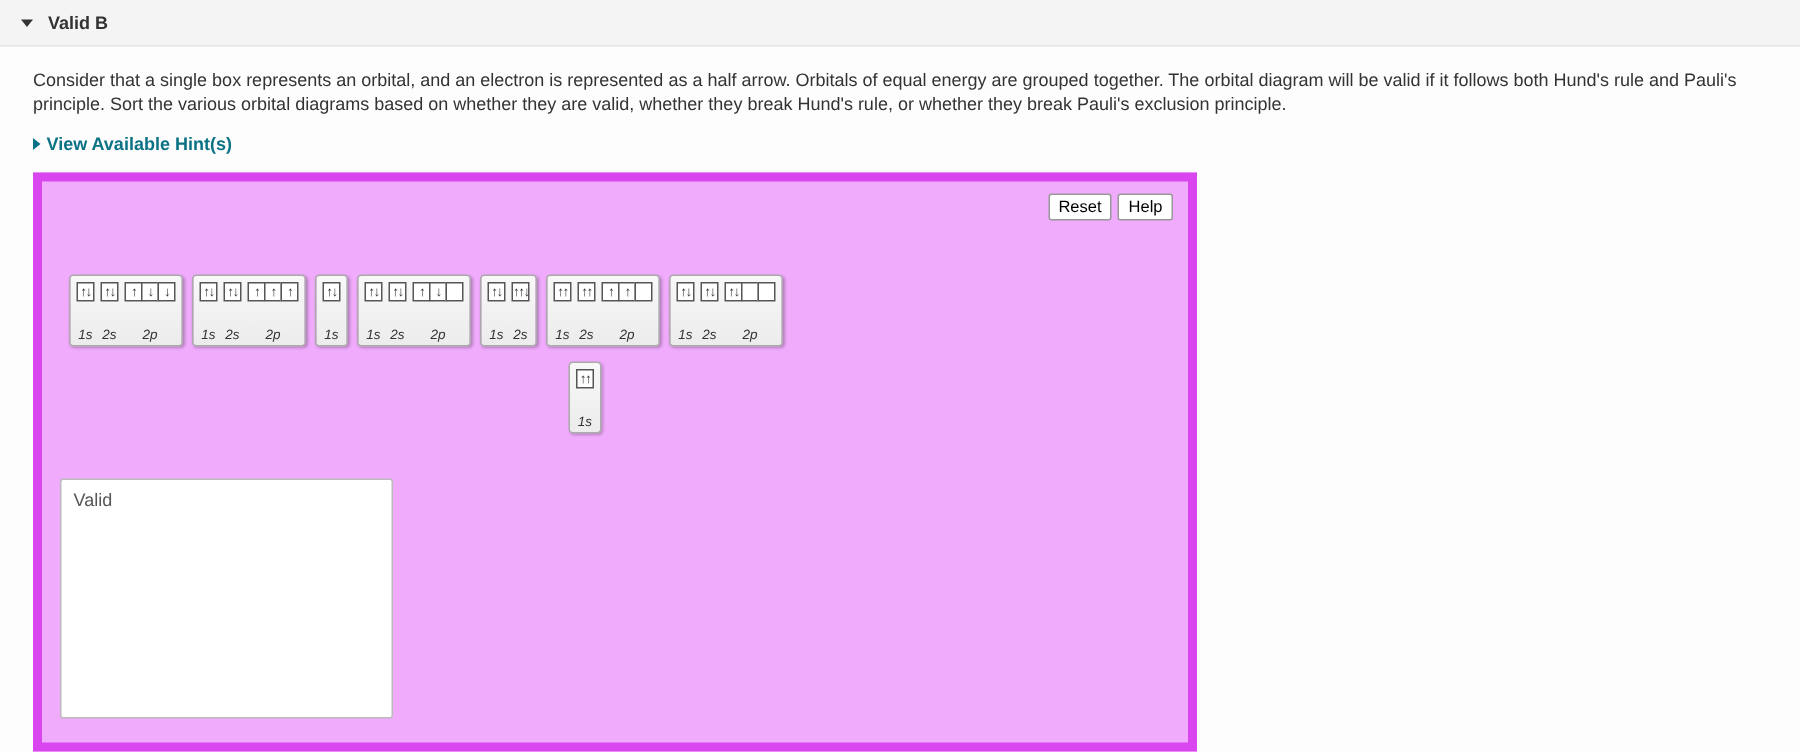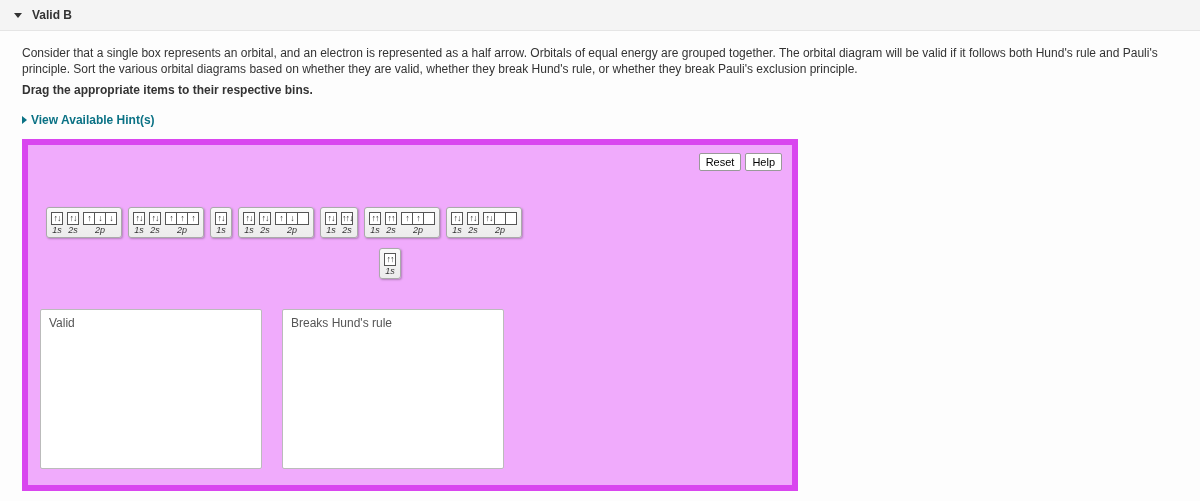--- a/index.html
+++ b/index.html
@@ -94,29 +94,29 @@
     line-height: 11px;
     text-align: center;
     font-family: Arial, sans-serif;
     letter-spacing: -1px;
     margin-left: -1px;
   }
   .orb-box:first-child { margin-left: 0; }
   .orb-label {
     font-size: 9px;
     font-style: italic;
-    margin-top: 1px;
+    margin-top: 18px;
     color: #333;
     line-height: 1;
   }
   
   .tile-row2 { margin-top: 10px; width: 100%; display:flex; justify-content:center; padding-right: 40px;}
   .bins {
     display: flex;
-    gap: 20px;
+    gap: 6px;
     margin-top: 30px;
   }
   .bin {
     border: 1px solid #bbb;
     border-radius: 2px;
     background: #fff;
     width: 222px;
     height: 160px;
     padding: 6px 8px;
   }
@@ -125,21 +125,20 @@
 </head>
 <body>
 
 <div class="header-bar">
   <span class="caret-down"></span>
   <span class="part-title">Valid B</span>
 </div>
 
 <div class="content">
   <div class="prompt">Consider that a single box represents an orbital, and an electron is represented as a half arrow. Orbitals of equal energy are grouped together. The orbital diagram will be valid if it follows both Hund's rule and Pauli's principle. Sort the various orbital diagrams based on whether they are valid, whether they break Hund's rule, or whether they break Pauli's exclusion principle.</div>
-  <div class="prompt-bold">Drag the appropriate items to their respective bins.</div>
   <div class="hints-link">
     <span class="caret-right"></span>
     <span>View Available Hint(s)</span>
   </div>
 
   <div class="arena">
     <div class="btn-row">
       <button class="btn">Reset</button>
       <button class="btn">Help</button>
     </div>
@@ -302,18 +301,15 @@
               <div class="orb-label">1s</div>
             </div>
           </div>
         </div>
       </div>
 
     <div class="bins">
       <div class="bin">
         <div class="bin-title">Valid</div>
       </div>
-      <div class="bin">
-        <div class="bin-title">Breaks Hund's rule</div>
-      </div>
     </div>
   </div>
 </div>
 
 </body></html>

